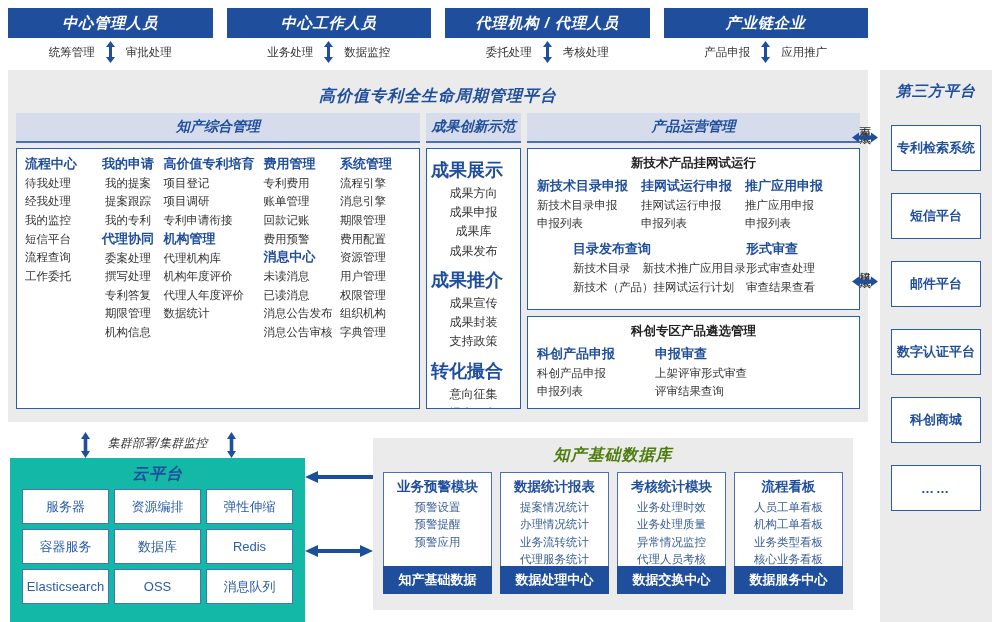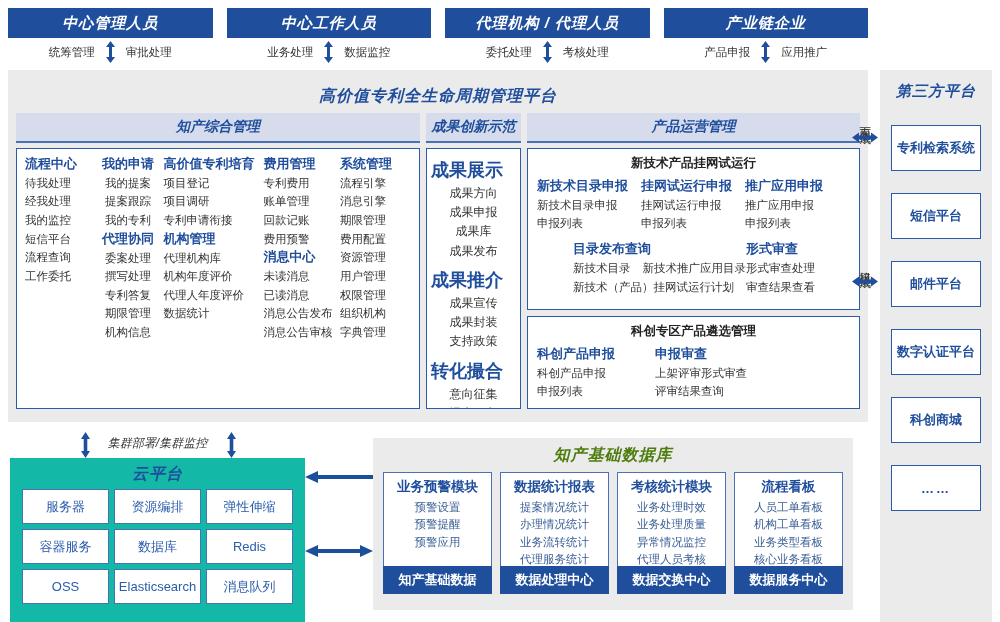--- a/index.html
+++ b/index.html
@@ -400,22 +400,22 @@
 
   <div class="cloud">
     <div class="cloud-title">云平台</div>
     <div class="cloud-grid">
       <div class="cloud-cell">服务器</div>
       <div class="cloud-cell">资源编排</div>
       <div class="cloud-cell">弹性伸缩</div>
       <div class="cloud-cell">容器服务</div>
       <div class="cloud-cell">数据库</div>
       <div class="cloud-cell">Redis</div>
+      <div class="cloud-cell">Elasticsearch</div>
       <div class="cloud-cell">OSS</div>
-      <div class="cloud-cell">Elasticsearch</div>
       <div class="cloud-cell">消息队列</div>
     </div>
   </div>
 
   <div class="mid-arrows">
     <div class="arrow-row" style="top:12px;">
       <svg width="68" height="14" viewBox="0 0 68 14">
           <path d="M0 7 L13 1 L13 5 L68 5 L68 9 L13 9 L13 13 Z" fill="#1a4f9c"></path>
         </svg>
     </div>

